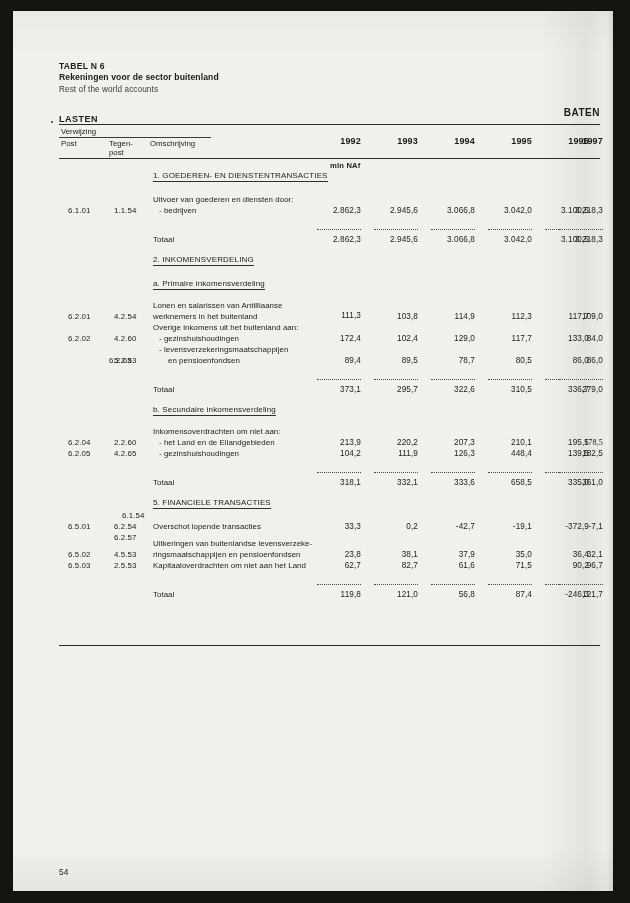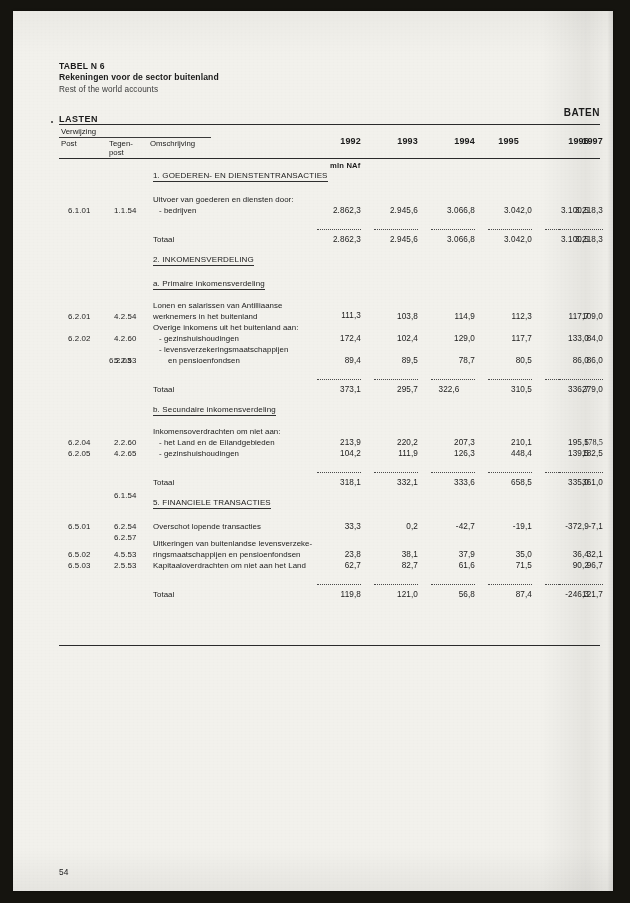--- a/index.html
+++ b/index.html
@@ -226,21 +226,21 @@
     <div class="hdr hdr-tegen">Tegen-</div>
     <div class="hdr hdr-tegen2">post</div>
     <div class="hdr hdr-omschrijving">Omschrijving</div>
 
     <div class="mln">mln NAf</div>
 
     <div class="pageno">54</div>
   <div class="hdr-year" style="top: 125px; left: 296px; width: 52px;">1992</div>
       <div class="hdr-year" style="top: 125px; left: 353px; width: 52px;">1993</div>
       <div class="hdr-year" style="top: 125px; left: 410px; width: 52px;">1994</div>
-      <div class="hdr-year" style="top: 125px; left: 454px; width: 52px;">1995</div>
+      <div class="hdr-year" style="top: 125px; left: 467px; width: 52px;">1995</div>
       <div class="hdr-year" style="top: 125px; left: 524px; width: 52px;">1996</div>
       <div class="hdr-year" style="top: 125px; left: 538px; width: 52px;">1997</div>
       <div class="sec" style="top: 160px; left: 140px;">1. GOEDEREN- EN  DIENSTENTRANSACTIES</div>
       <div class="desc" style="top: 184px;">Uitvoer van goederen en diensten door:</div>
       <div class="desc desc-ind" style="top: 195px;">- bedrijven</div>
       <div class="ref ref-post" style="top: 195px;">6.1.01</div>
       <div class="ref ref-tegen" style="top: 195px;">1.1.54</div>
       <div class="num" style="top: 195px; left: 296px; width: 52px;">2.862,3</div>
       <div class="num" style="top: 195px; left: 353px; width: 52px;">2.945,6</div>
       <div class="num" style="top: 195px; left: 410px; width: 52px;">3.066,8</div>
@@ -294,21 +294,21 @@
       <div class="num" style="top: 345px; left: 538px; width: 52px;">86,0</div>
       <div class="dots" style="top: 368px; left: 304px; width: 44px;"></div>
       <div class="dots" style="top: 368px; left: 361px; width: 44px;"></div>
       <div class="dots" style="top: 368px; left: 418px; width: 44px;"></div>
       <div class="dots" style="top: 368px; left: 475px; width: 44px;"></div>
       <div class="dots" style="top: 368px; left: 532px; width: 44px;"></div>
       <div class="dots" style="top: 368px; left: 546px; width: 44px;"></div>
       <div class="totaal" style="top: 374px;">Totaal</div>
       <div class="num" style="top: 374px; left: 296px; width: 52px;">373,1</div>
       <div class="num" style="top: 374px; left: 353px; width: 52px;">295,7</div>
-      <div class="num" style="top: 374px; left: 410px; width: 52px; text-align: center;">322,6</div>
+      <div class="num" style="top: 374px; left: 410px; width: 52px;">322,6</div>
       <div class="num" style="top: 374px; left: 467px; width: 52px;">310,5</div>
       <div class="num" style="top: 374px; left: 524px; width: 52px;">336,7</div>
       <div class="num" style="top: 374px; left: 538px; width: 52px;">279,0</div>
       <div class="sec" style="top: 394px; left: 140px;">b. Secundaire  inkomensverdeling</div>
       <div class="desc" style="top: 416px;">Inkomensoverdrachten om niet aan:</div>
       <div class="desc desc-ind" style="top: 427px;">- het Land en de Eilandgebieden</div>
       <div class="ref ref-post" style="top: 427px;">6.2.04</div>
       <div class="ref ref-tegen" style="top: 427px;">2.2.60</div>
       <div class="num" style="top: 427px; left: 296px; width: 52px;">213,9</div>
       <div class="num" style="top: 427px; left: 353px; width: 52px;">220,2</div>
@@ -333,21 +333,21 @@
       <div class="dots" style="top: 461px; left: 546px; width: 44px;"></div>
       <div class="totaal" style="top: 467px;">Totaal</div>
       <div class="num" style="top: 467px; left: 296px; width: 52px;">318,1</div>
       <div class="num" style="top: 467px; left: 353px; width: 52px;">332,1</div>
       <div class="num" style="top: 467px; left: 410px; width: 52px;">333,6</div>
       <div class="num" style="top: 467px; left: 467px; width: 52px;">658,5</div>
       <div class="num" style="top: 467px; left: 524px; width: 52px;">335,0</div>
       <div class="num" style="top: 467px; left: 538px; width: 52px;">361,0</div>
       <div class="sec" style="top: 487px; left: 140px;">5. FINANCIELE  TRANSACTIES</div>
       <div class="desc" style="top: 511px;">Overschot lopende transacties</div>
-      <div class="ref ref-tegen" style="top: 480px;">6.1.54</div>
+      <div class="ref ref-tegen" style="top: 500px; margin-left: 8px;">6.1.54</div>
       <div class="ref ref-tegen" style="top: 511px;">6.2.54</div>
       <div class="ref ref-tegen" style="top: 522px;">6.2.57</div>
       <div class="ref ref-post" style="top: 511px;">6.5.01</div>
       <div class="num" style="top: 511px; left: 296px; width: 52px;">33,3</div>
       <div class="num" style="top: 511px; left: 353px; width: 52px;">0,2</div>
       <div class="num" style="top: 511px; left: 410px; width: 52px;">-42,7</div>
       <div class="num" style="top: 511px; left: 467px; width: 52px;">-19,1</div>
       <div class="num" style="top: 511px; left: 524px; width: 52px;">-372,9</div>
       <div class="num" style="top: 511px; left: 538px; width: 52px;">-7,1</div>
       <div class="desc" style="top: 528px;">Uitkeringen van buitenlandse levensverzeke-</div>

